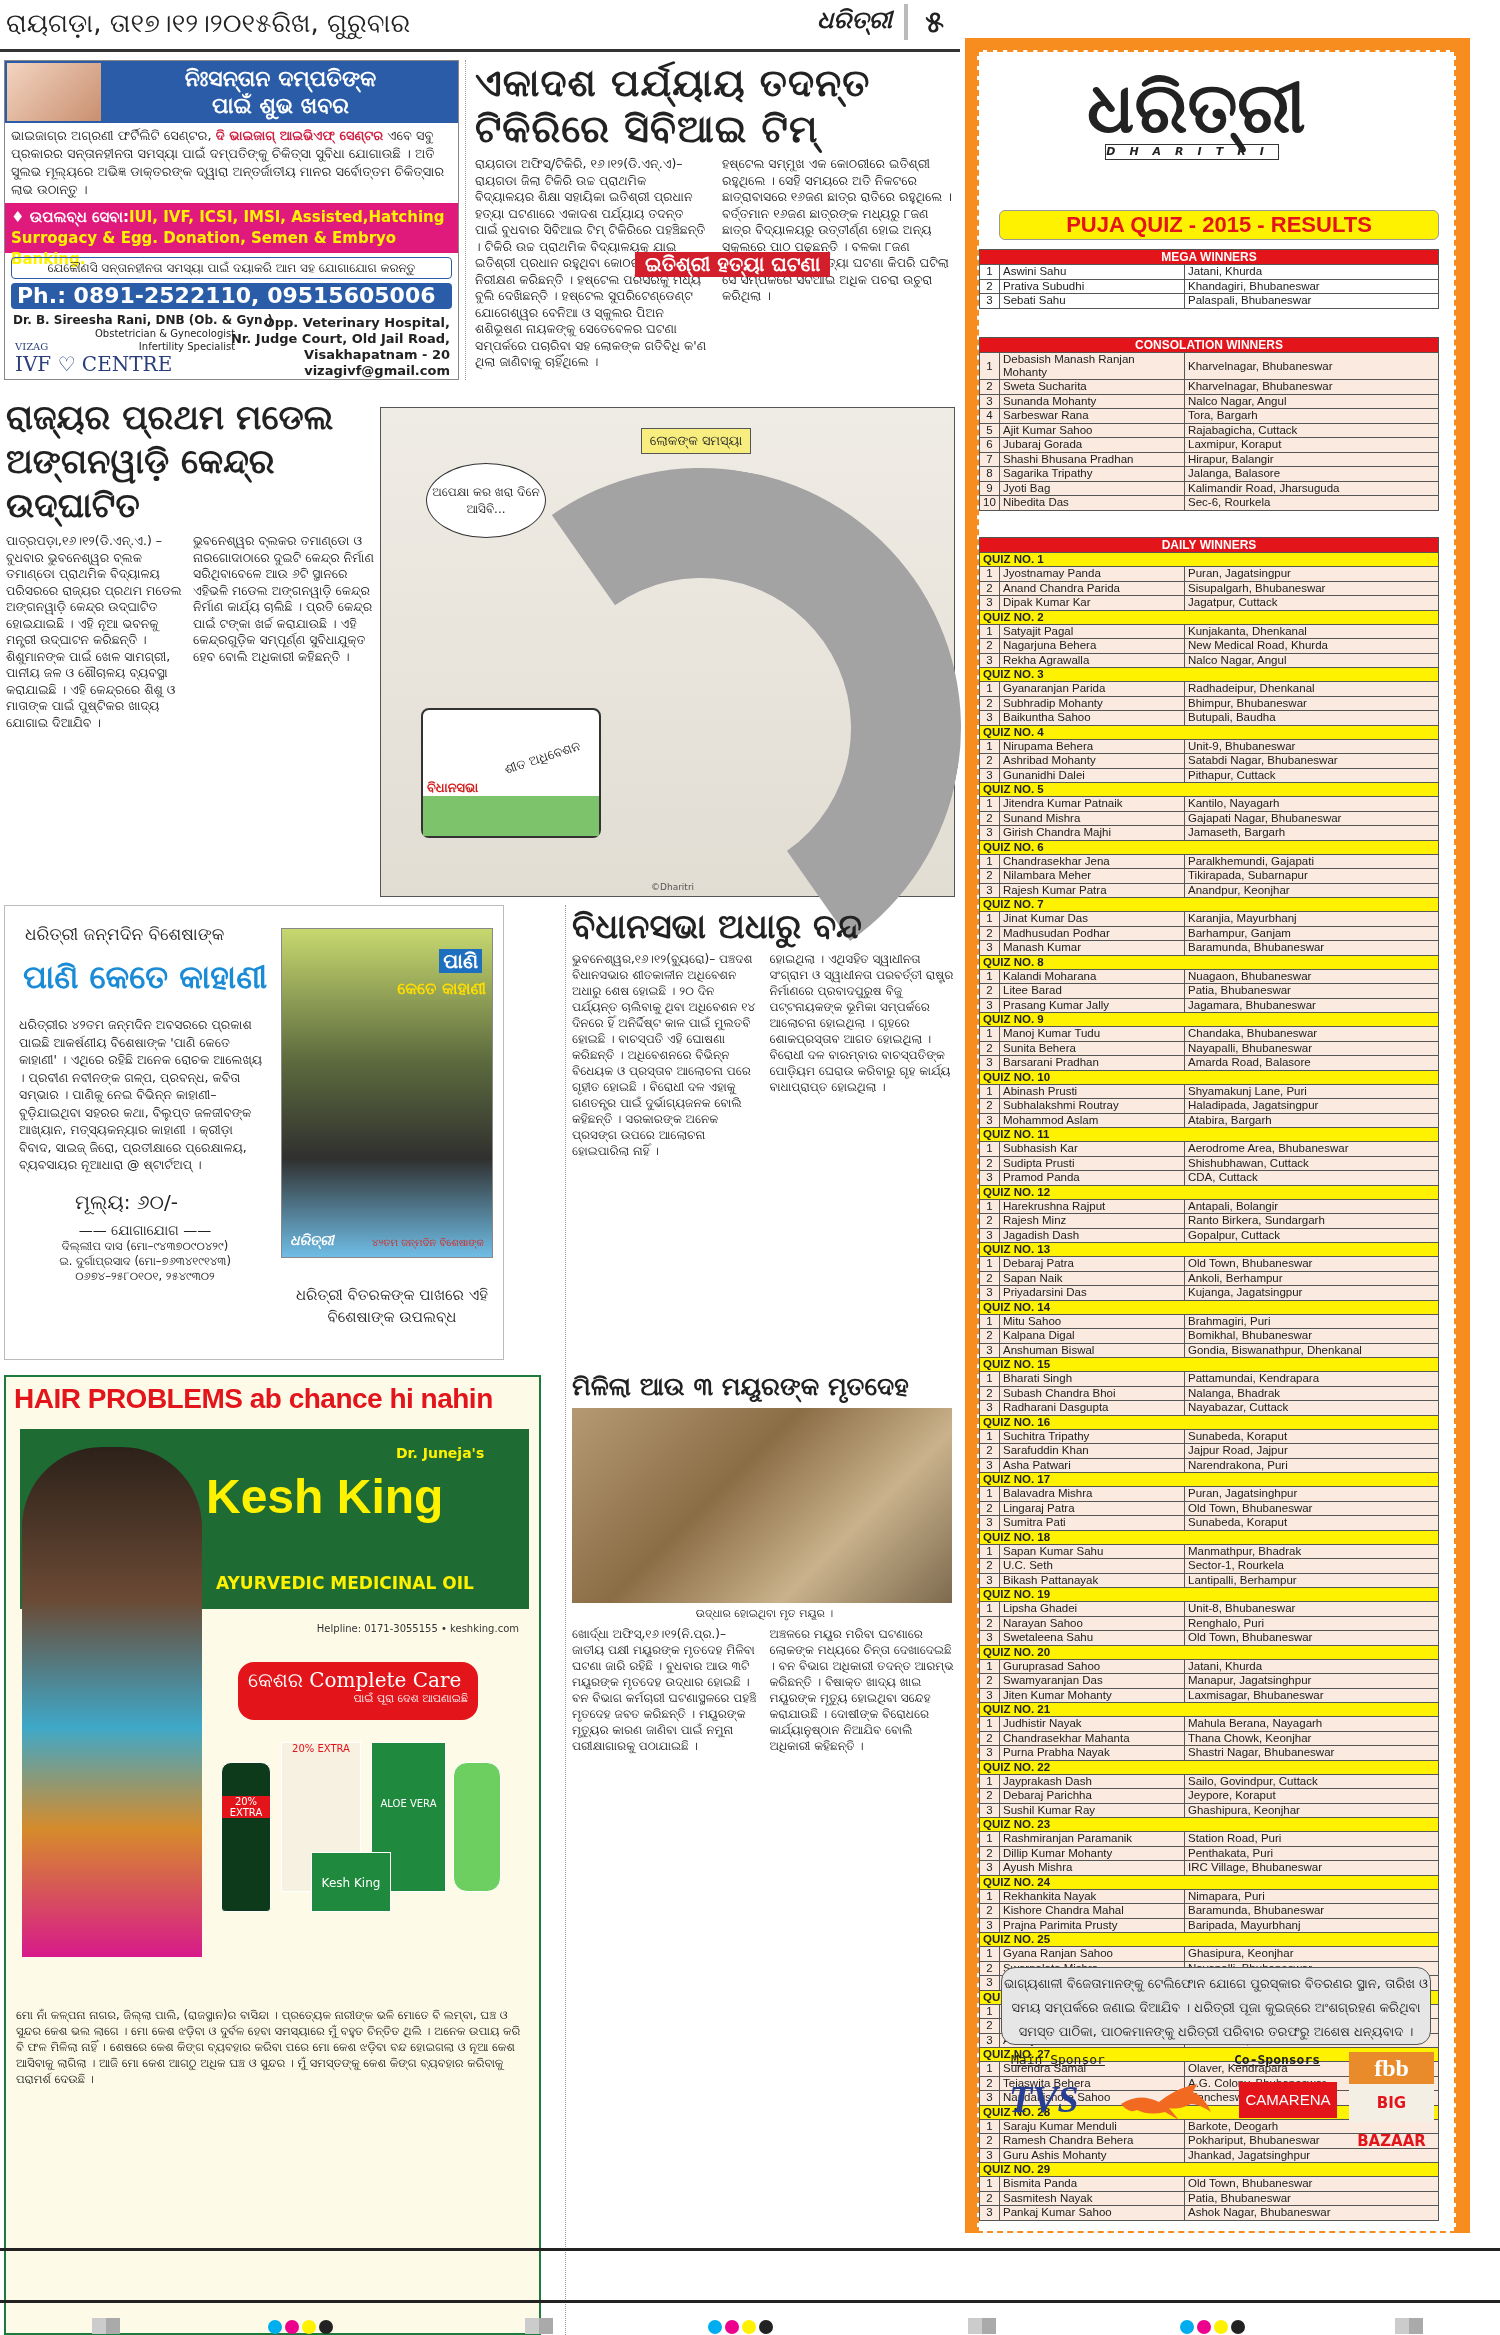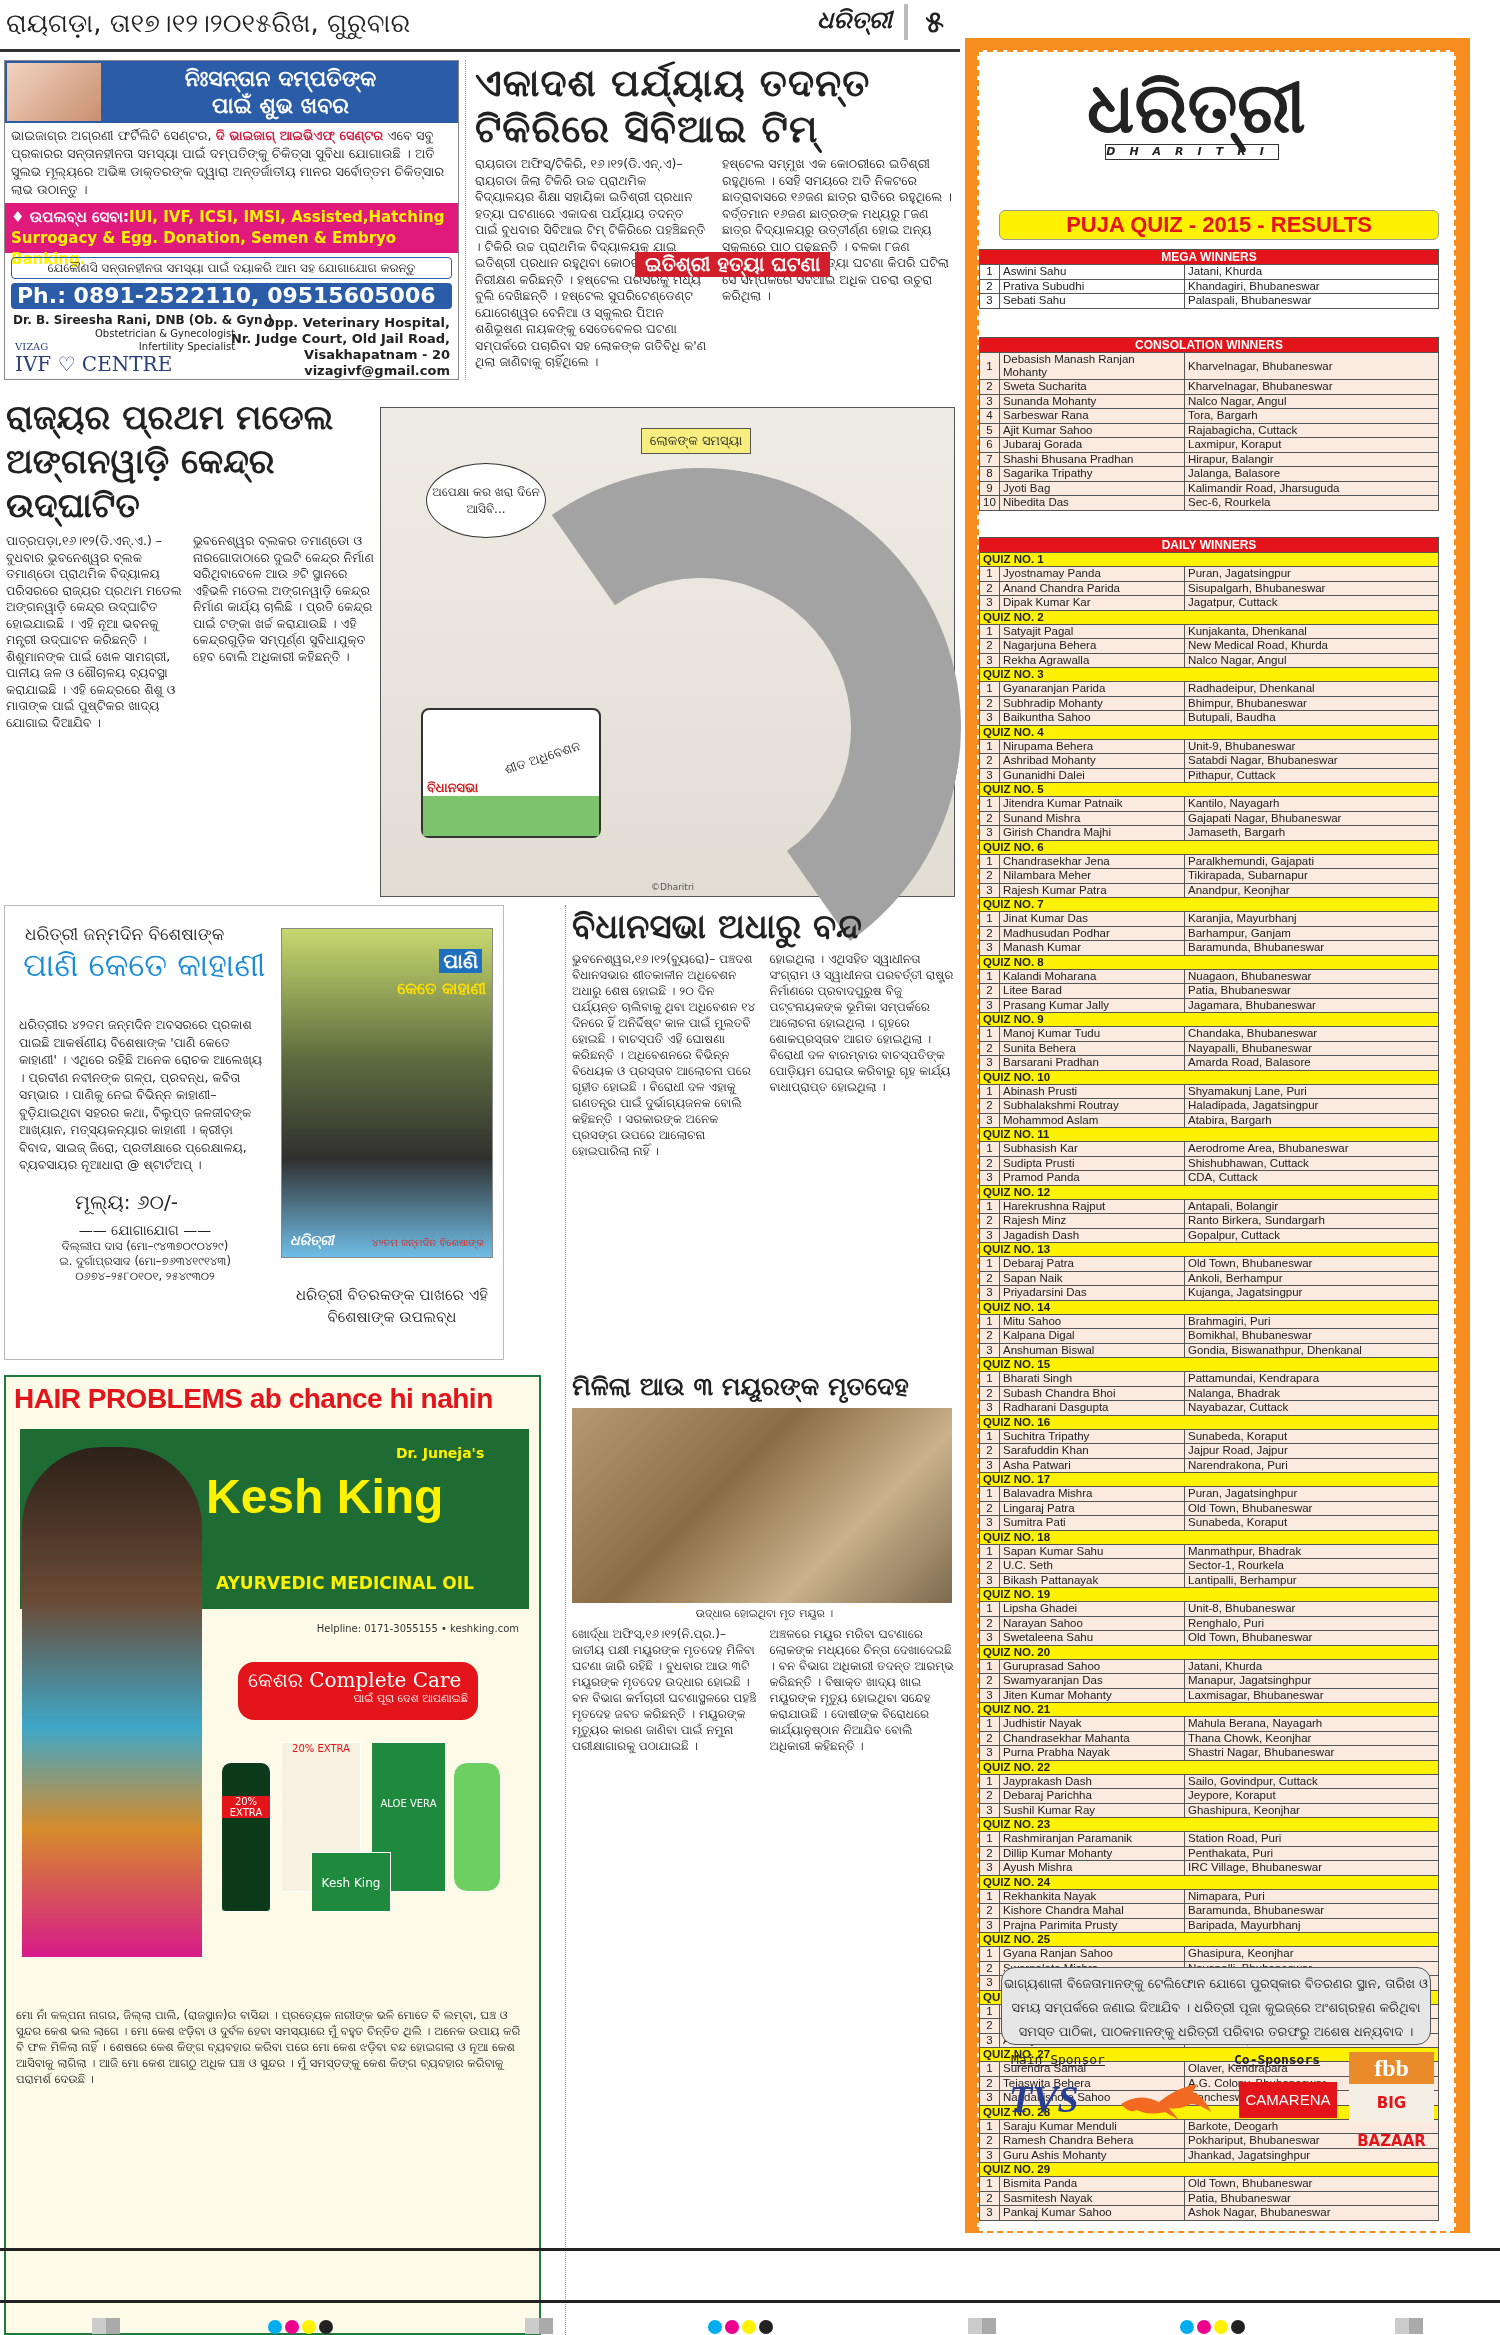--- a/index.html
+++ b/index.html
@@ -44,21 +44,21 @@
 #cartoon .sign{position:absolute;left:260px;top:20px;width:110px;height:26px;background:#f7ee7f;border:1px solid #555;font-size:13px;text-align:center;line-height:24px}
 #cartoon .bubble{position:absolute;left:45px;top:55px;width:120px;height:75px;background:#fff;border:1px solid #333;border-radius:50%;font-size:12px;text-align:center;padding-top:20px;line-height:17px}
 #cartoon .bus{position:absolute;left:40px;top:300px;width:180px;height:130px;background:#fff;border:2px solid #333;border-radius:8px}
 #cartoon .bus .stripe{position:absolute;left:0;bottom:0;width:100%;height:40px;background:#7cc36b}
 #cartoon .bus .b1{position:absolute;left:4px;top:70px;color:#d01c1c;font-weight:bold;font-size:13px}
 #cartoon .bus .b2{position:absolute;left:80px;top:40px;font-size:13px;transform:rotate(-18deg)}
 #cartoon .credit{position:absolute;left:270px;bottom:4px;font-size:9px;color:#555}
 
 #pani{left:4px;top:905px;width:500px;height:455px;border:1px solid #bbb}
 #pani .sub{position:absolute;left:20px;top:18px;font-size:17px}
-#pani .title{position:absolute;left:18px;top:40px;font-size:32px;color:#1a8bd6;font-weight:normal}
+#pani .title{position:absolute;left:18px;top:52px;font-size:32px;color:#1a8bd6;font-weight:bold}
 #pani .body{position:absolute;left:14px;top:110px;width:250px;font-size:12.5px;line-height:17.5px}
 #pani .price{position:absolute;left:70px;top:284px;font-size:20px}
 #pani .contact{position:absolute;left:20px;top:316px;width:240px;font-size:14px;text-align:center;border-top:0}
 #pani .contact .lbl{display:block;border-bottom:0;color:#222}
 #pani .contact .line{font-size:11.5px;line-height:15px}
 #pani .cover{position:absolute;left:276px;top:22px;width:212px;height:330px;background:linear-gradient(180deg,#c7d86f 0%,#5d6b3e 40%,#30302f 70%,#6fbde6 100%);border:1px solid #888}
 #pani .cover .ct1{position:absolute;right:10px;top:20px;color:#fff;background:#1f6fbf;font-size:20px;font-weight:bold;padding:0 4px}
 #pani .cover .ct2{position:absolute;right:6px;top:50px;color:#ffde00;font-size:16px;font-weight:bold}
 #pani .cover .ct3{position:absolute;left:8px;bottom:8px;color:#fff;font-size:14px;font-weight:bold;font-style:italic}
 #pani .cover .ct4{position:absolute;right:8px;bottom:8px;color:#e0201b;font-size:10px;text-align:right}

